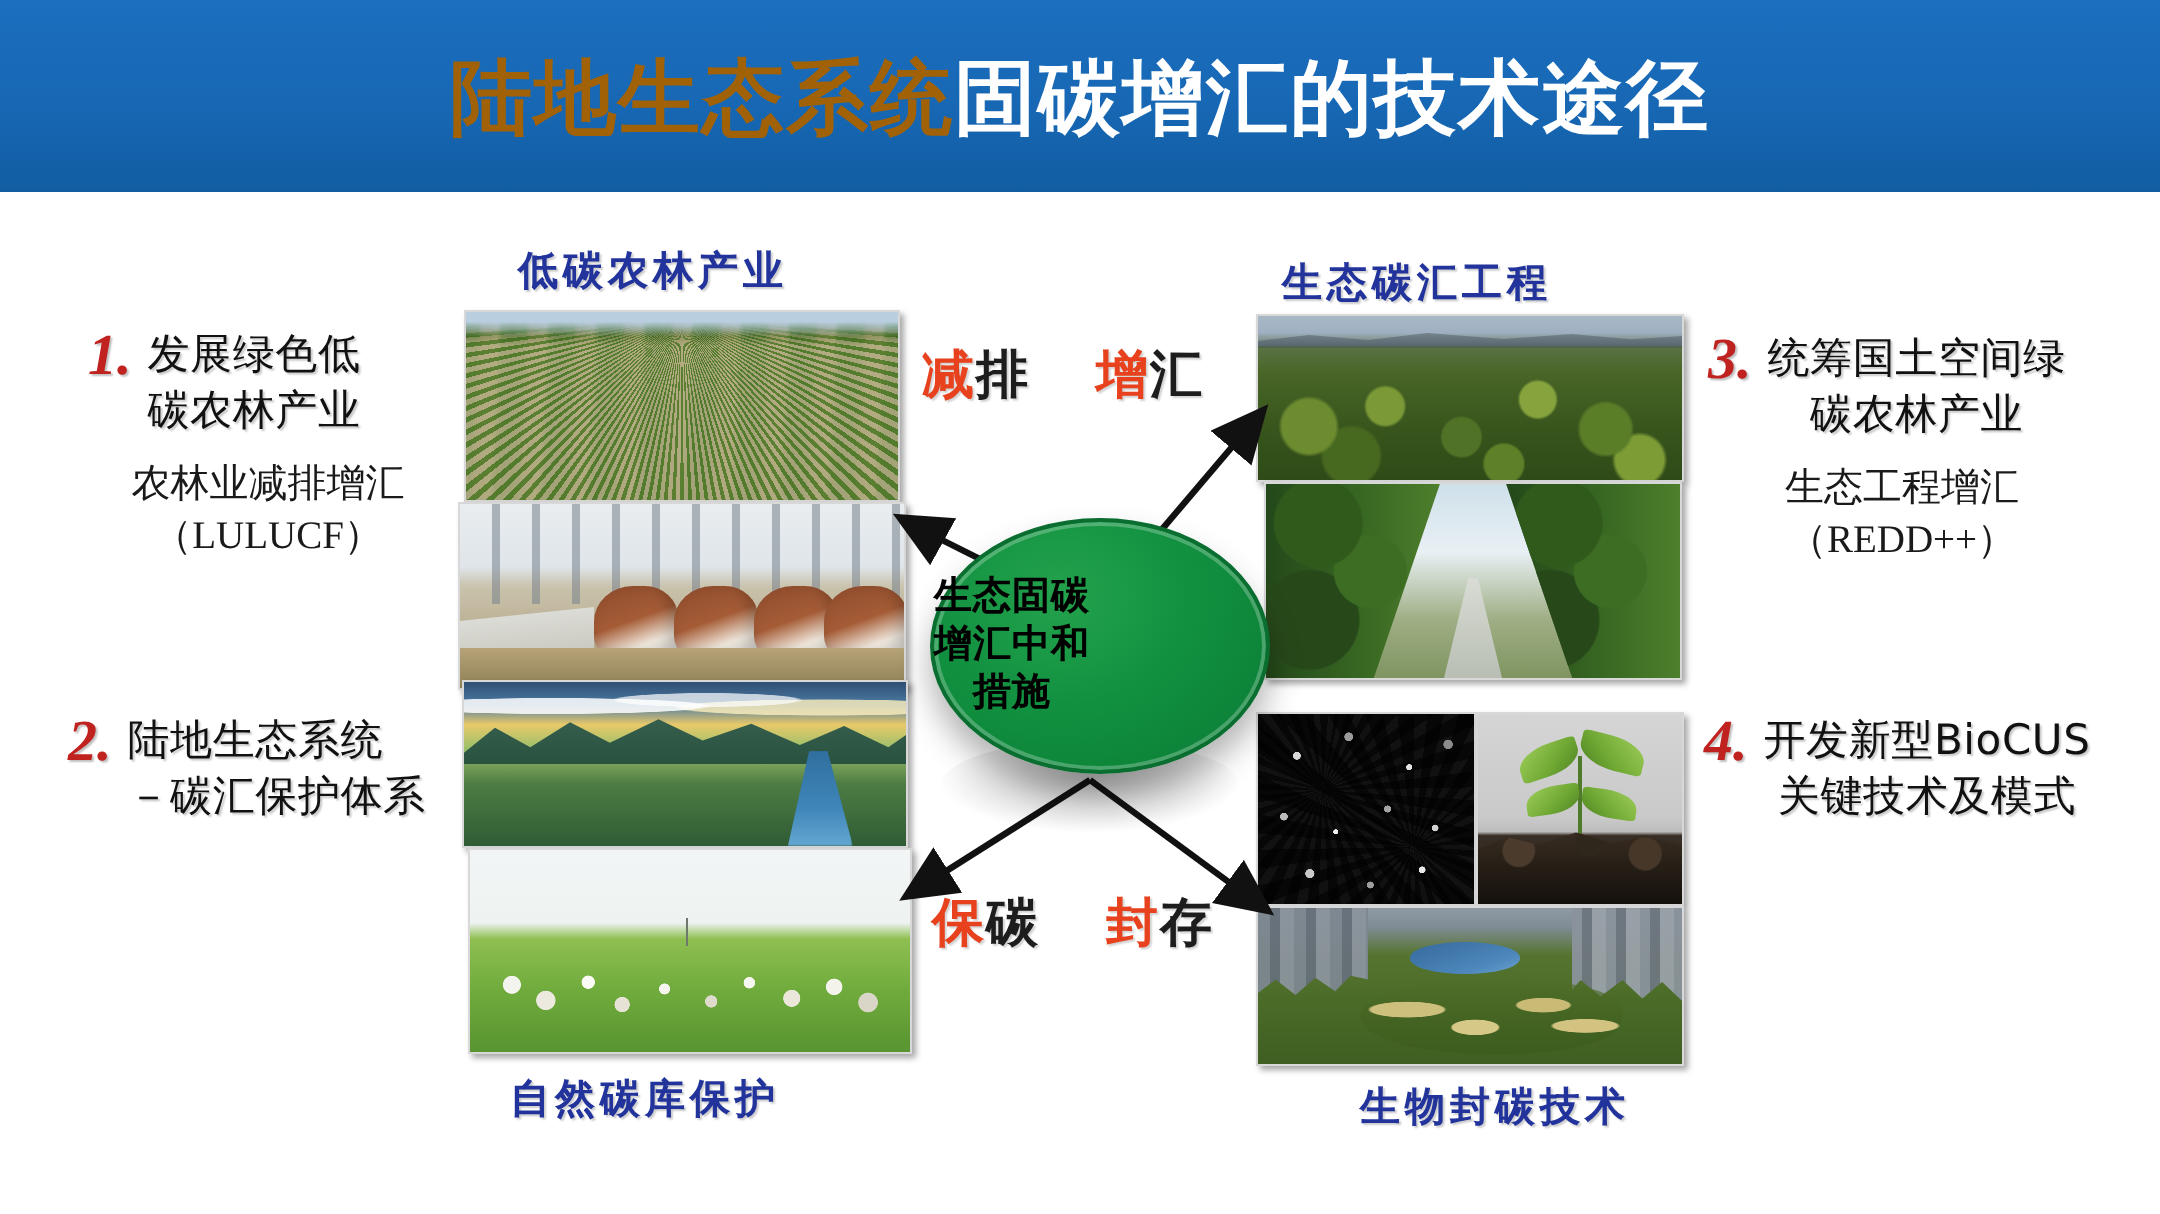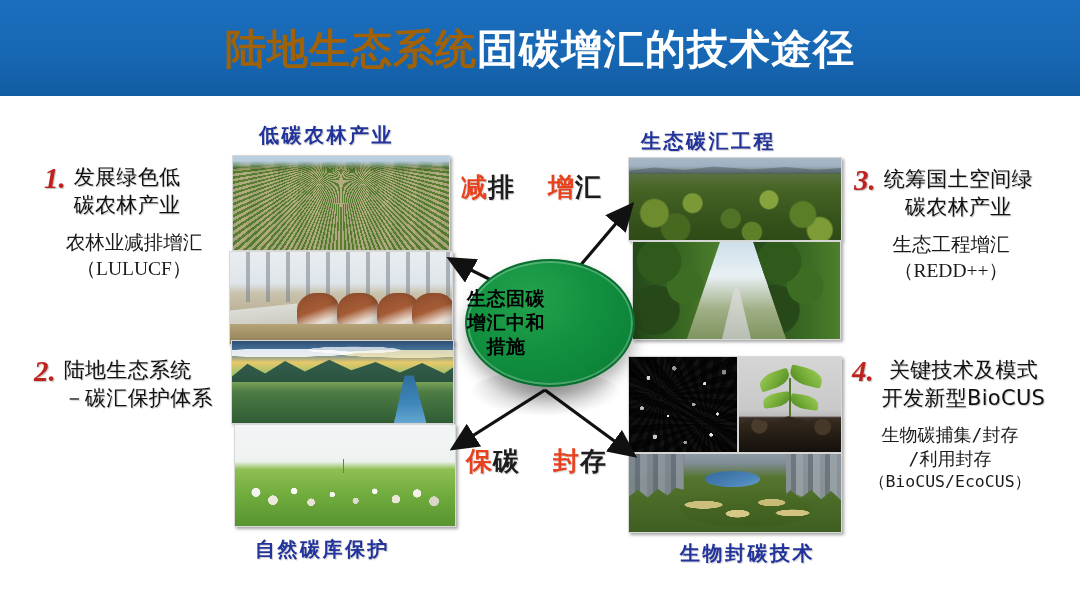--- a/index.html
+++ b/index.html
@@ -541,24 +541,19 @@
     <div class="si-sub" style="margin-left:-18px">
       <div>生态工程增汇</div>
       <div class="mono-ish">（REDD++）</div>
     </div>
   </div>
 
   <div class="side-item" style="left:852px; top:255px; width:216px;">
     <div class="si-head">
       <div class="si-num">4.</div>
       <div class="si-title">
+        <div>开发新型BioCUS</div>
         <div style="text-align:center">关键技术及模式</div>
-        <div>开发新型BioCUS</div>
-      </div>
-    </div>
-    <div class="si-sub mono-ish" style="margin-left:-20px; font-size:18px;">
-      <div>生物碳捕集/封存</div>
-      <div>/利用封存</div>
-      <div style="font-size:16.5px">（BioCUS/EcoCUS）</div>
+      </div>
     </div>
   </div>
 
 </div>
 
 </body></html>

